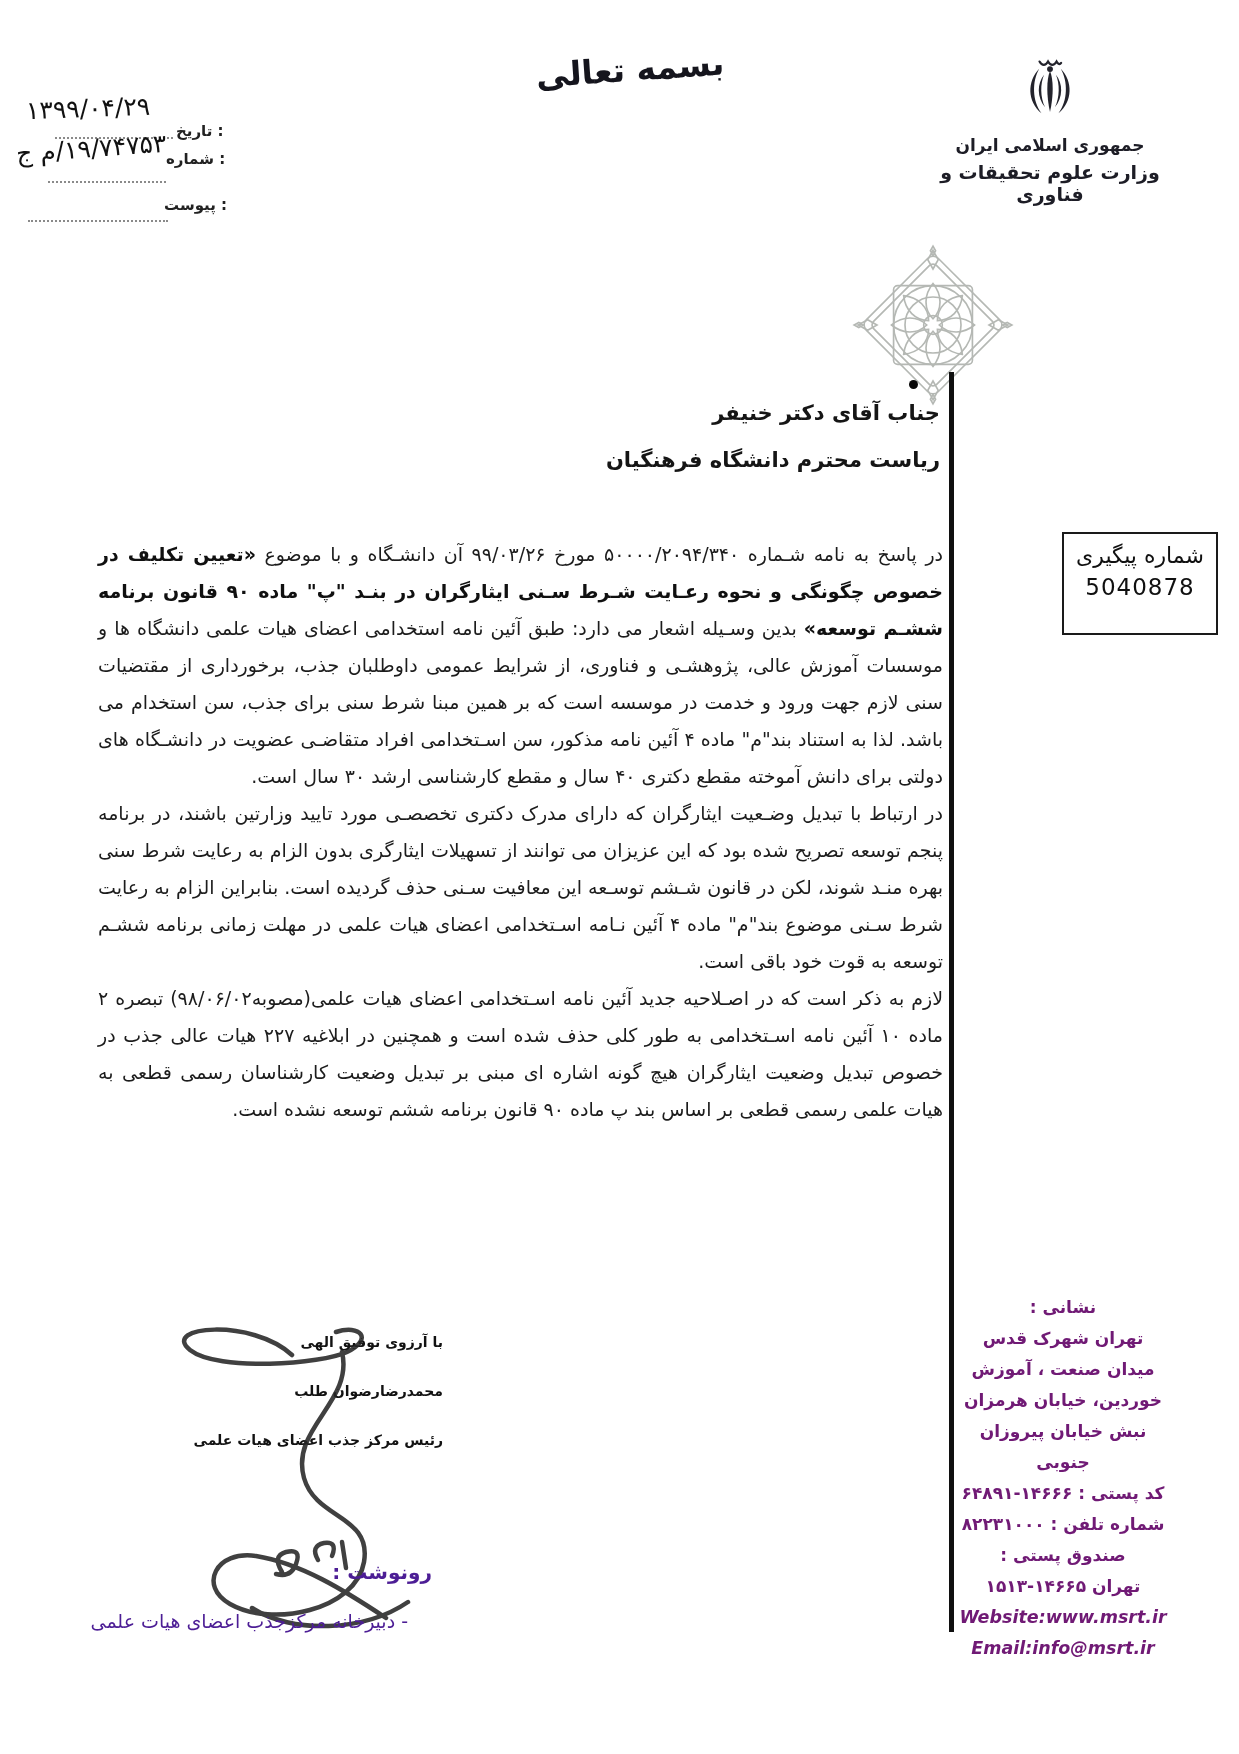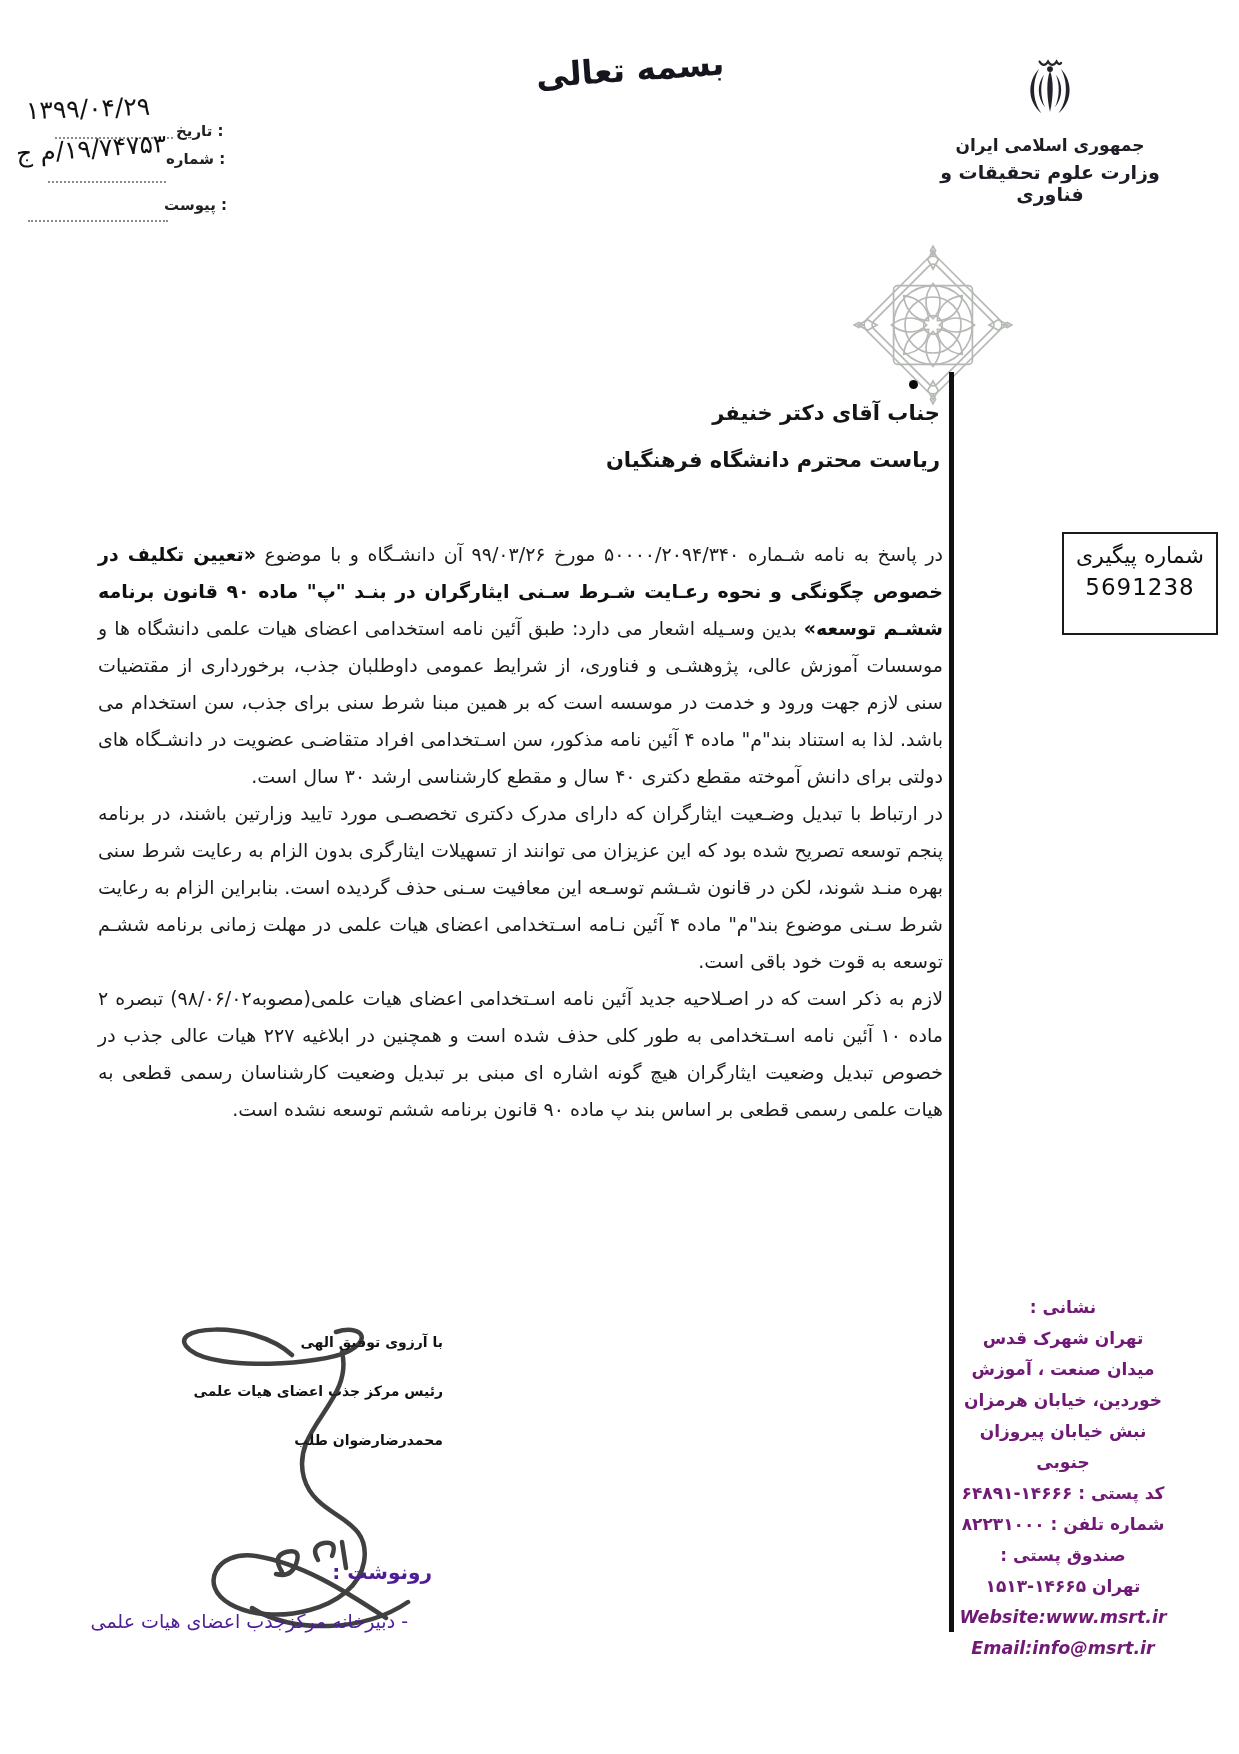--- a/index.html
+++ b/index.html
@@ -111,38 +111,38 @@
       <use href="#fin" transform="rotate(180 80 80)"></use>
       <use href="#fin" transform="rotate(270 80 80)"></use>
     </g>
   </svg>
 
   <div class="abs bullet-dot"></div>
   <div class="abs vline"></div>
 
   <div class="abs trackbox">
     <div class="tb-label">شماره پیگیری</div>
-    <div class="tb-num">5691238</div>
+    <div class="tb-num">5040878</div>
   </div>
 
   <div class="abs recipient">
     <div>جناب آقای دکتر خنیفر</div>
     <div>ریاست محترم دانشگاه فرهنگیان</div>
   </div>
 
   <div class="abs letter-body">
     <p><span>در پاسخ به نامه شـماره ۵۰۰۰۰/۲۰۹۴/۳۴۰ مورخ ۹۹/۰۳/۲۶ آن دانشـگاه و با موضوع </span><span class="b">«تعیین تکلیف در خصوص چگونگی و نحوه رعـایت شـرط سـنی ایثارگران در بنـد "پ" ماده ۹۰ قانون برنامه ششـم توسعه»</span><span> بدین وسـیله اشعار می دارد: طبق آئین نامه استخدامی اعضای هیات علمی دانشگاه ها و موسسات آموزش عالی، پژوهشـی و فناوری، از شرایط عمومی داوطلبان جذب، برخورداری از مقتضیات سنی لازم جهت ورود و خدمت در موسسه است که بر همین مبنا شرط سنی برای جذب، سن استخدام می باشد. لذا به استناد بند"م" ماده ۴ آئین نامه مذکور، سن اسـتخدامی افراد متقاضـی عضویت در دانشـگاه های دولتی برای دانش آموخته مقطع دکتری ۴۰ سال و مقطع کارشناسی ارشد ۳۰ سال است.</span></p>
     <p>در ارتباط با تبدیل وضـعیت ایثارگران که دارای مدرک دکتری تخصصـی مورد تایید وزارتین باشند، در برنامه پنجم توسعه تصریح شده بود که این عزیزان می توانند از تسهیلات ایثارگری بدون الزام به رعایت شرط سنی بهره منـد شوند، لکن در قانون شـشم توسـعه این معافیت سـنی حذف گردیده است. بنابراین الزام به رعایت شرط سـنی موضوع بند"م" ماده ۴ آئین نـامه اسـتخدامی اعضای هیات علمی در مهلت زمانی برنامه ششـم توسعه به قوت خود باقی است.</p>
     <p>لازم به ذکر است که در اصـلاحیه جدید آئین نامه اسـتخدامی اعضای هیات علمی(مصوبه۹۸/۰۶/۰۲) تبصره ۲ ماده ۱۰ آئین نامه اسـتخدامی به طور کلی حذف شده است و همچنین در ابلاغیه ۲۲۷ هیات عالی جذب در خصوص تبدیل وضعیت ایثارگران هیچ گونه اشاره ای مبنی بر تبدیل وضعیت کارشناسان رسمی قطعی به هیات علمی رسمی قطعی بر اساس بند پ ماده ۹۰ قانون برنامه ششم توسعه نشده است.</p>
   </div>
 
   <div class="abs sign-block">
     <div>با آرزوی توفیق الهی</div>
+    <div>محمدرضارضوان طلب</div>
     <div>رئیس مرکز جذب اعضای هیات علمی</div>
-    <div>محمدرضارضوان طلب</div>
   </div>
   <svg class="abs sign-svg" viewBox="0 0 330 350" width="330" height="350" aria-hidden="true">
     <g fill="none" stroke="#262626" stroke-width="4.5" stroke-linecap="round" opacity="0.88">
       <path d="M160 45 C120 8 28 16 58 40 C86 62 190 54 215 42 C242 29 228 14 204 22"></path>
       <path d="M210 42 C222 92 158 118 172 168 C184 210 240 205 232 252 C224 300 140 318 98 294 C66 276 84 240 124 246 C168 253 212 280 254 308"></path>
       <path d="M120 298 C160 324 232 322 276 292"></path>
       <path d="M150 262 q-10 -16 4 -20 q16 -4 10 12 q-5 14 -20 10"></path>
       <path d="M186 250 q-8 -14 6 -17 q14 -2 8 13"></path>
       <path d="M214 258 l-4 -26"></path>
     </g>

